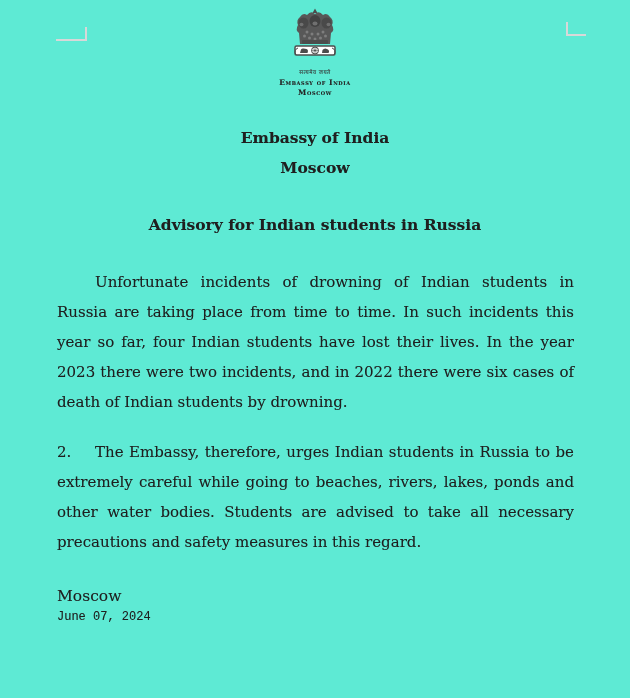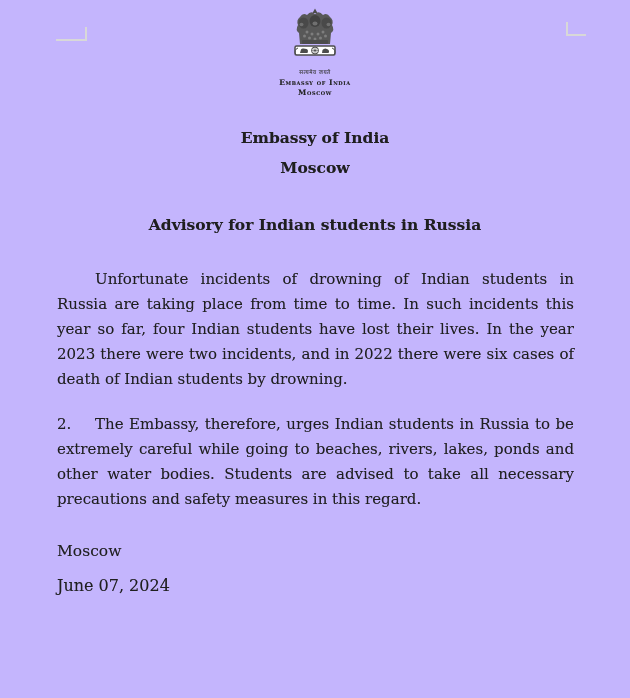--- a/index.html
+++ b/index.html
@@ -1,20 +1,20 @@
 <!DOCTYPE html>
 <html><head>
 <meta charset="utf-8">
 <style>
   html, body { margin: 0; padding: 0; background: #ffffff; }
   .page {
     position: relative;
     width: 630px;
     height: 698px;
-    background: #c4b5fd;
+    background: #5eead4;
     font-family: "DejaVu Serif", serif;
     color: #1f1f1f;
     overflow: hidden;
     text-shadow: 0 0 0.4px rgba(30,30,30,0.35);
   }
   
   .corner { position: absolute; }
   .corner-tl {
     left: 56px; top: 27px; width: 29px; height: 12px;
     border-right: 2.5px solid #d8d8d8;
@@ -40,28 +40,28 @@
   .org-city { margin-top: 2px; }
   .h-center {
     text-align: center; font-weight: bold; font-size: 15.5px;
     line-height: 18px; margin: 0;
   }
   .h-org      { margin-top: 32px; }
   .h-city     { margin-top: 12px; }
   .h-advisory { margin-top: 39px; }
   .content { padding: 0 56px 0 57px; }
   .body-para {
-    font-size: 15px; line-height: 25px; text-align: justify;
+    font-size: 15px; line-height: 30px; text-align: justify;
     margin: 0; color: #1f1f1f;
   }
   .para1 { margin-top: 33px; text-indent: 38px; }
   .para2 { margin-top: 20px; }
   .para-num { display: inline-block; width: 38px; text-indent: 0; }
   .signoff-place { font-size: 15.5px; line-height: 19px; margin: 30px 0 0; }
-  .signoff-date  { font-size: 16px; line-height: 19px; margin: 15px 0 0; }
+  .signoff-date  { font-size: 12px; line-height: 19px; margin: 2px 0 0; font-family: Liberation Mono, monospace; }
 </style>
 </head>
 <body>
 
 <div class="page">
 
   <div class="corner corner-tl"></div>
   <div class="corner corner-tr"></div>
 
   <div class="letterhead">

